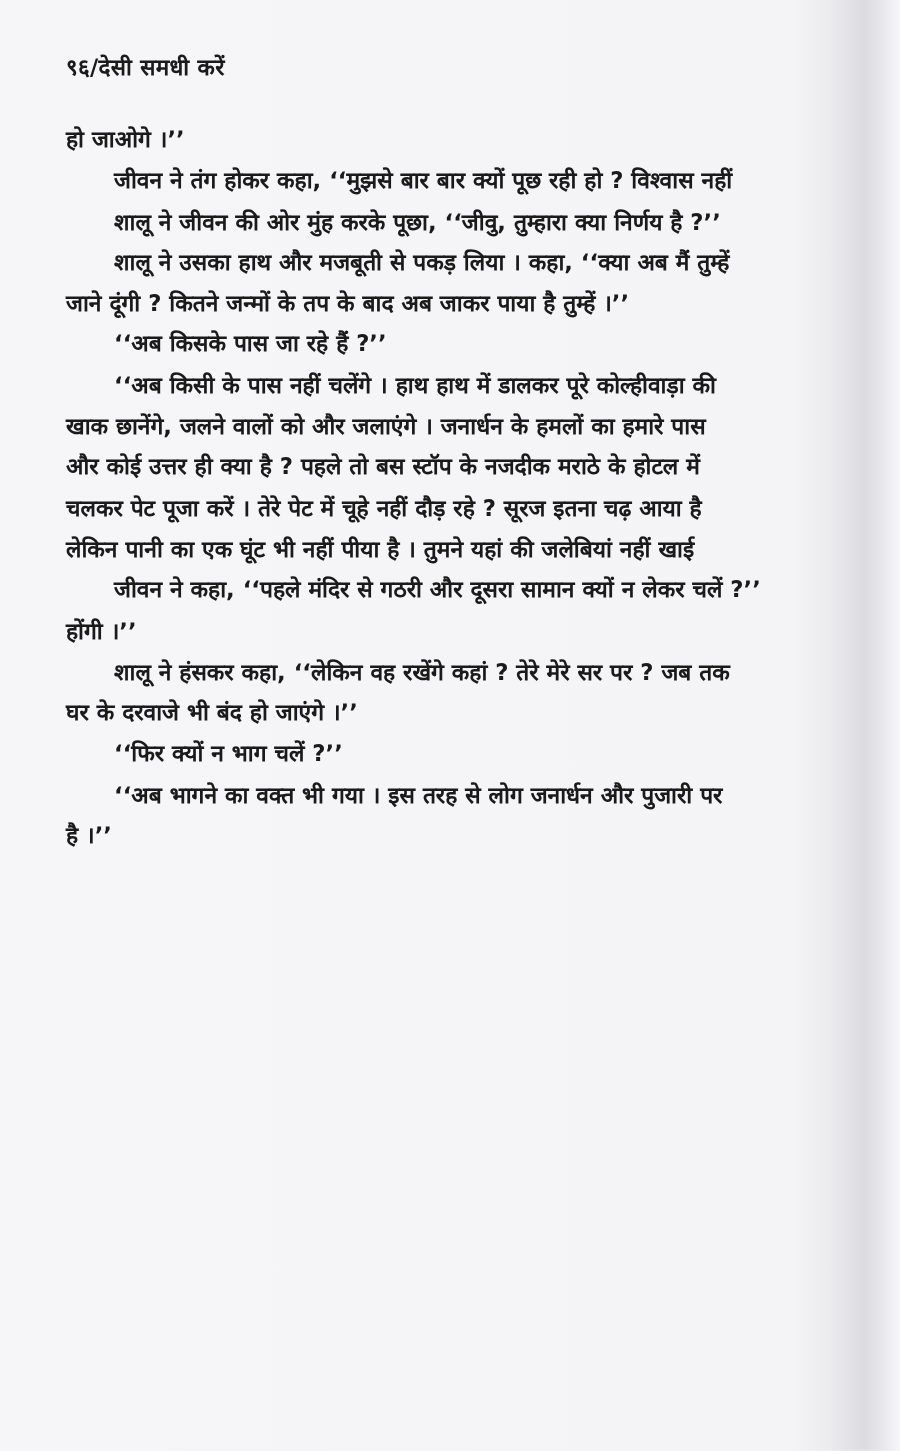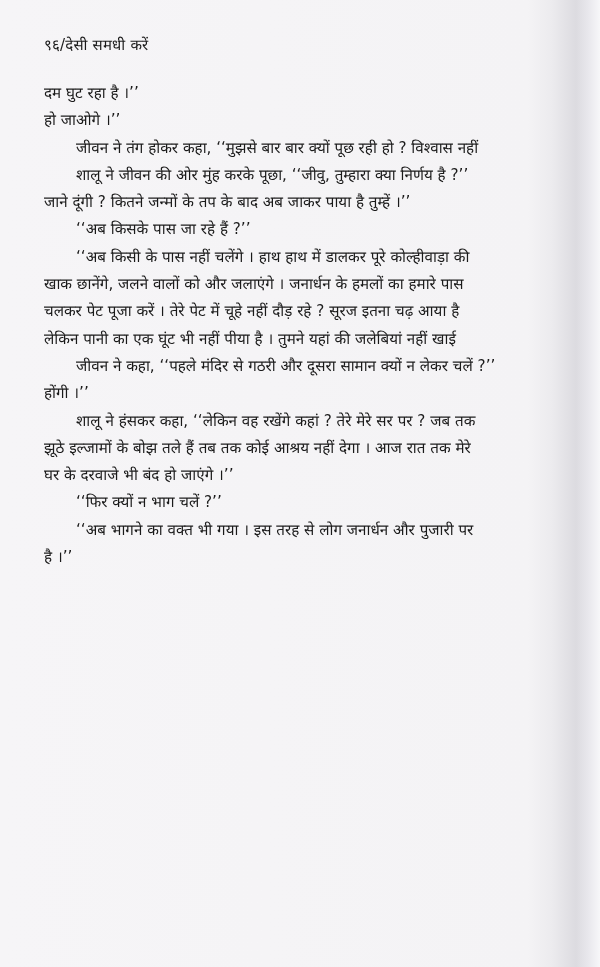--- a/index.html
+++ b/index.html
@@ -14,20 +14,21 @@
       position: relative;
       font-family: "DejaVu Sans", sans-serif;
       color: #1a1a1a;
     }
     .page {
       position: absolute;
       left: 0; top: 0;
       width: 600px;
       height: 967px;
       background: linear-gradient(to right, #f6f5f7 0%, #f4f3f5 88%, #ecebee 92%, #dcdbe0 96%, #e8e7ec 98%, #f7f7f9 100%);
+      font-weight: bold;
     }
     .running-head {
       position: absolute;
       left: 44px;
       top: 34px;
       font-size: 15px;
       letter-spacing: 0.2px;
     }
     .body-text {
       position: absolute;
@@ -45,32 +46,32 @@
     .line.indent {
       padding-left: 32px;
     }
   </style>
 </head>
 <body>
 
 <div class="page">
   <div class="running-head">९६/देसी समधी करें</div>
   <div class="body-text" id="body-text">
-      <span class="line">दम घुट रहा है ।’’</span>
       <span class="line">हो जाओगे ।’’</span>
       <span class="line indent">जीवन ने तंग होकर कहा, ‘‘मुझसे बार बार क्यों पूछ रही हो ? विश्वास नहीं</span>
       <span class="line indent">शालू ने जीवन की ओर मुंह करके पूछा, ‘‘जीवु, तुम्हारा क्या निर्णय है ?’’</span>
+      <span class="line indent">शालू ने उसका हाथ और मजबूती से पकड़ लिया । कहा, ‘‘क्या अब मैं तुम्हें</span>
       <span class="line">जाने दूंगी ? कितने जन्मों के तप के बाद अब जाकर पाया है तुम्हें ।’’</span>
       <span class="line indent">‘‘अब किसके पास जा रहे हैं ?’’</span>
       <span class="line indent">‘‘अब किसी के पास नहीं चलेंगे । हाथ हाथ में डालकर पूरे कोल्हीवाड़ा की</span>
       <span class="line">खाक छानेंगे, जलने वालों को और जलाएंगे । जनार्धन के हमलों का हमारे पास</span>
+      <span class="line">और कोई उत्तर ही क्या है ? पहले तो बस स्टॉप के नजदीक मराठे के होटल में</span>
       <span class="line">चलकर पेट पूजा करें । तेरे पेट में चूहे नहीं दौड़ रहे ? सूरज इतना चढ़ आया है</span>
       <span class="line">लेकिन पानी का एक घूंट भी नहीं पीया है । तुमने यहां की जलेबियां नहीं खाई</span>
       <span class="line indent">जीवन ने कहा, ‘‘पहले मंदिर से गठरी और दूसरा सामान क्यों न लेकर चलें ?’’</span>
       <span class="line">होंगी ।’’</span>
       <span class="line indent">शालू ने हंसकर कहा, ‘‘लेकिन वह रखेंगे कहां ? तेरे मेरे सर पर ? जब तक</span>
-      <span class="line">झूठे इल्जामों के बोझ तले हैं तब तक कोई आश्रय नहीं देगा । आज रात तक मेरे</span>
       <span class="line">घर के दरवाजे भी बंद हो जाएंगे ।’’</span>
       <span class="line indent">‘‘फिर क्यों न भाग चलें ?’’</span>
       <span class="line indent">‘‘अब भागने का वक्त भी गया । इस तरह से लोग जनार्धन और पुजारी पर</span>
       <span class="line">है ।’’</span>
     </div>
 </div>
 
 </body></html>

